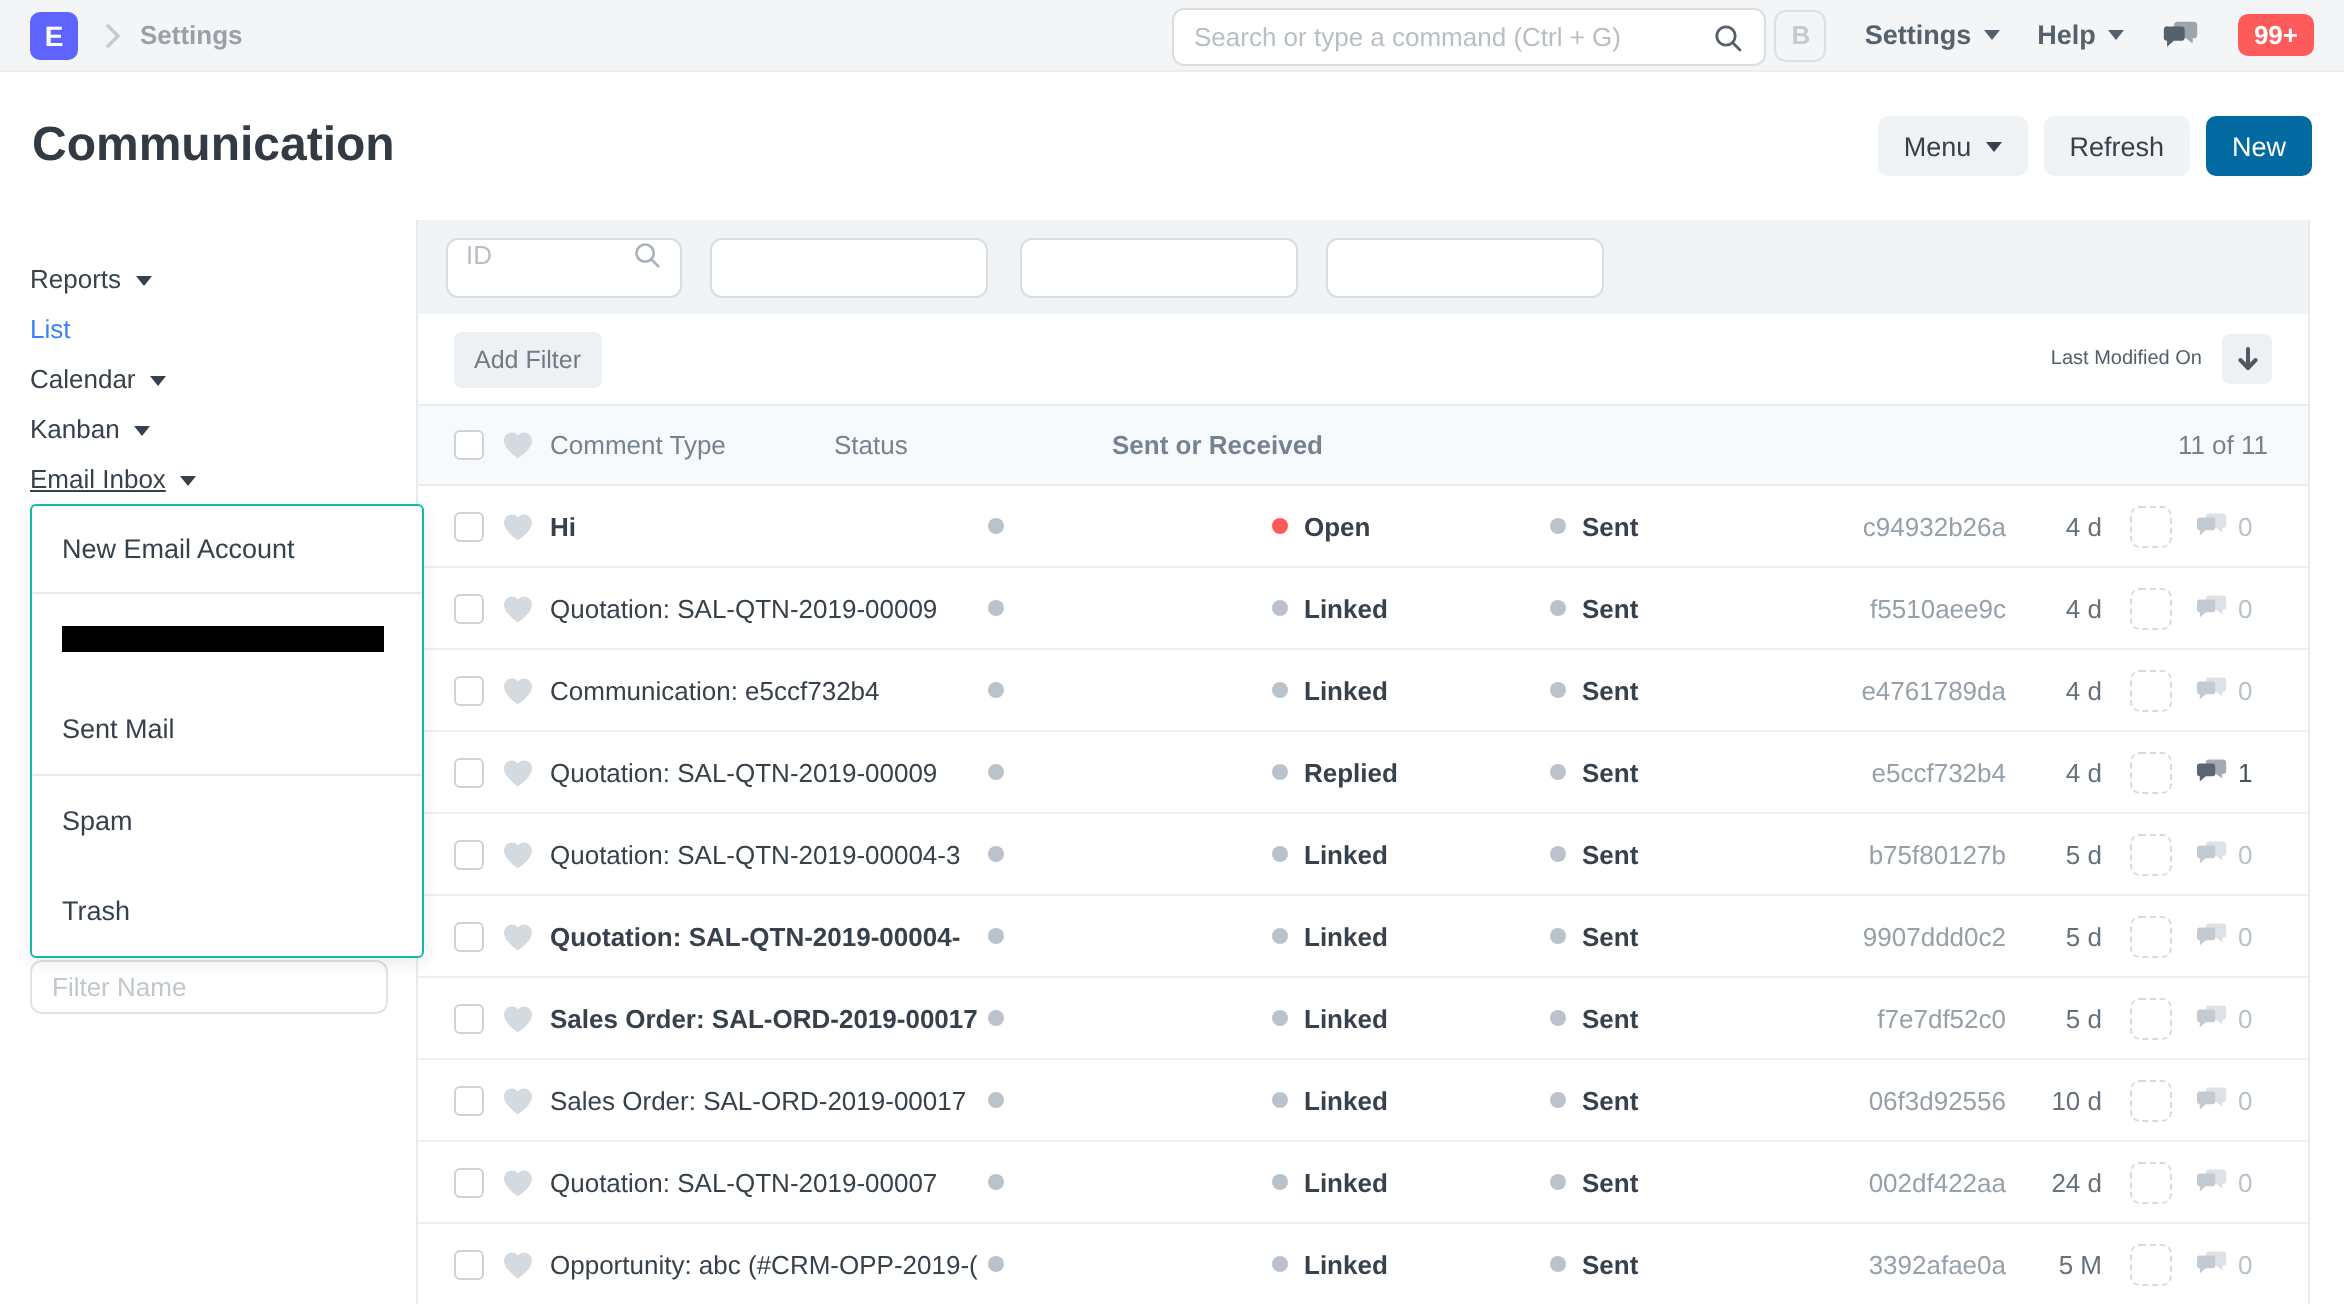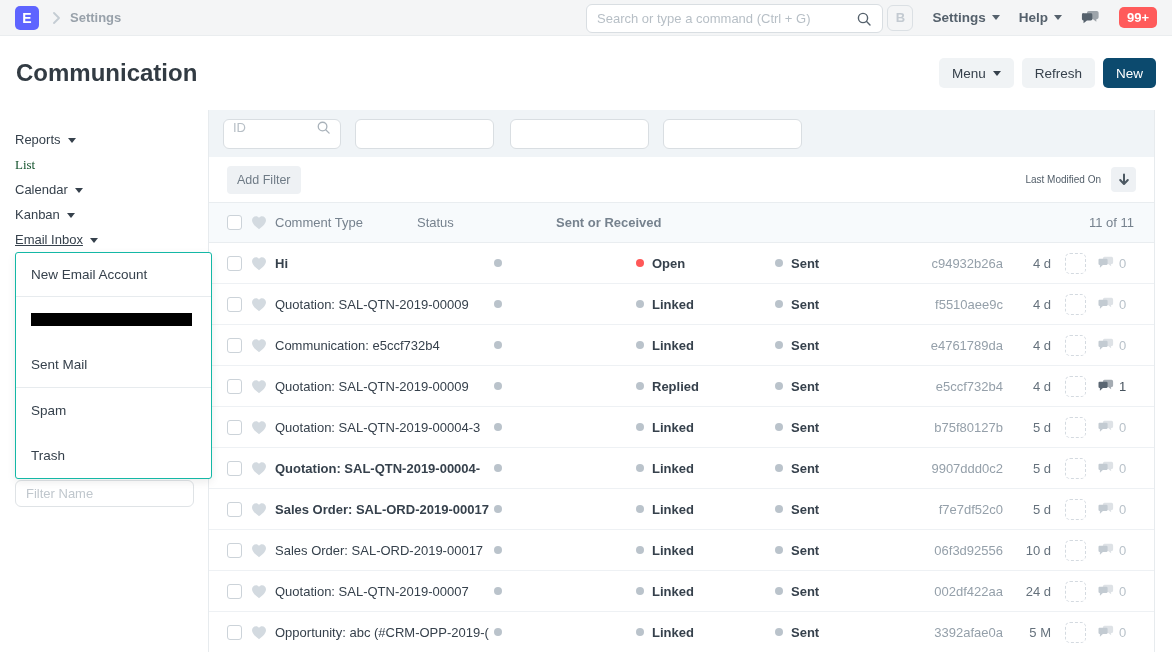--- a/index.html
+++ b/index.html
@@ -34,29 +34,29 @@
   .badge { background:#ff5b5b; color:#fff; font-weight:700; font-size:13px;
            padding:3px 8px; border-radius:5px; cursor:pointer; }
 
   
   .page-head { height:74px; display:flex; align-items:center; padding:0 16px; background:#fff; }
   .page-title { font-size:24px; font-weight:700; color:#323b43; }
   .actions { margin-left:auto; display:flex; gap:8px; }
   .btn { height:30px; border:none; border-radius:5px; font-size:13.5px; padding:0 13px;
          display:flex; align-items:center; gap:7px; cursor:pointer;
          font-family:"Liberation Sans",sans-serif; color:#36414c; background:#f0f3f5; }
-  .btn-primary { background:#0c4a6e; color:#fff; }
+  .btn-primary { background:#0369a1; color:#fff; }
   .btn .caret polygon { fill:#36414c; }
 
   
   .layout { display:flex; height:542px; }
   .sidebar { width:208px; position:relative; padding:22px 0 0 15px; }
   .side-item { display:flex; align-items:center; gap:7px; margin-bottom:9px; line-height:16px;
                color:#36414c; cursor:pointer; }
-  .side-item.muted { color:#14532d;font-family:Liberation Serif, serif; }
+  .side-item.muted { color:#3b82f6; }
   .side-item.active .side-label { text-decoration:underline; }
   .side-item .caret polygon { fill:#36414c; }
   .filter-name { position:absolute; top:370px; left:15px; width:179px; height:27px;
                  border:1px solid #dfe3e6; border-radius:6px; padding:0 10px; font-size:13px;
                  font-family:"Liberation Sans",sans-serif; color:#36414c; outline:none; }
   .filter-name::placeholder { color:#c0c7cd; }
 
   .content { flex:1; border-left:1px solid #e7ebee; border-right:1px solid #e7ebee; margin-right:17px; }
 
   

